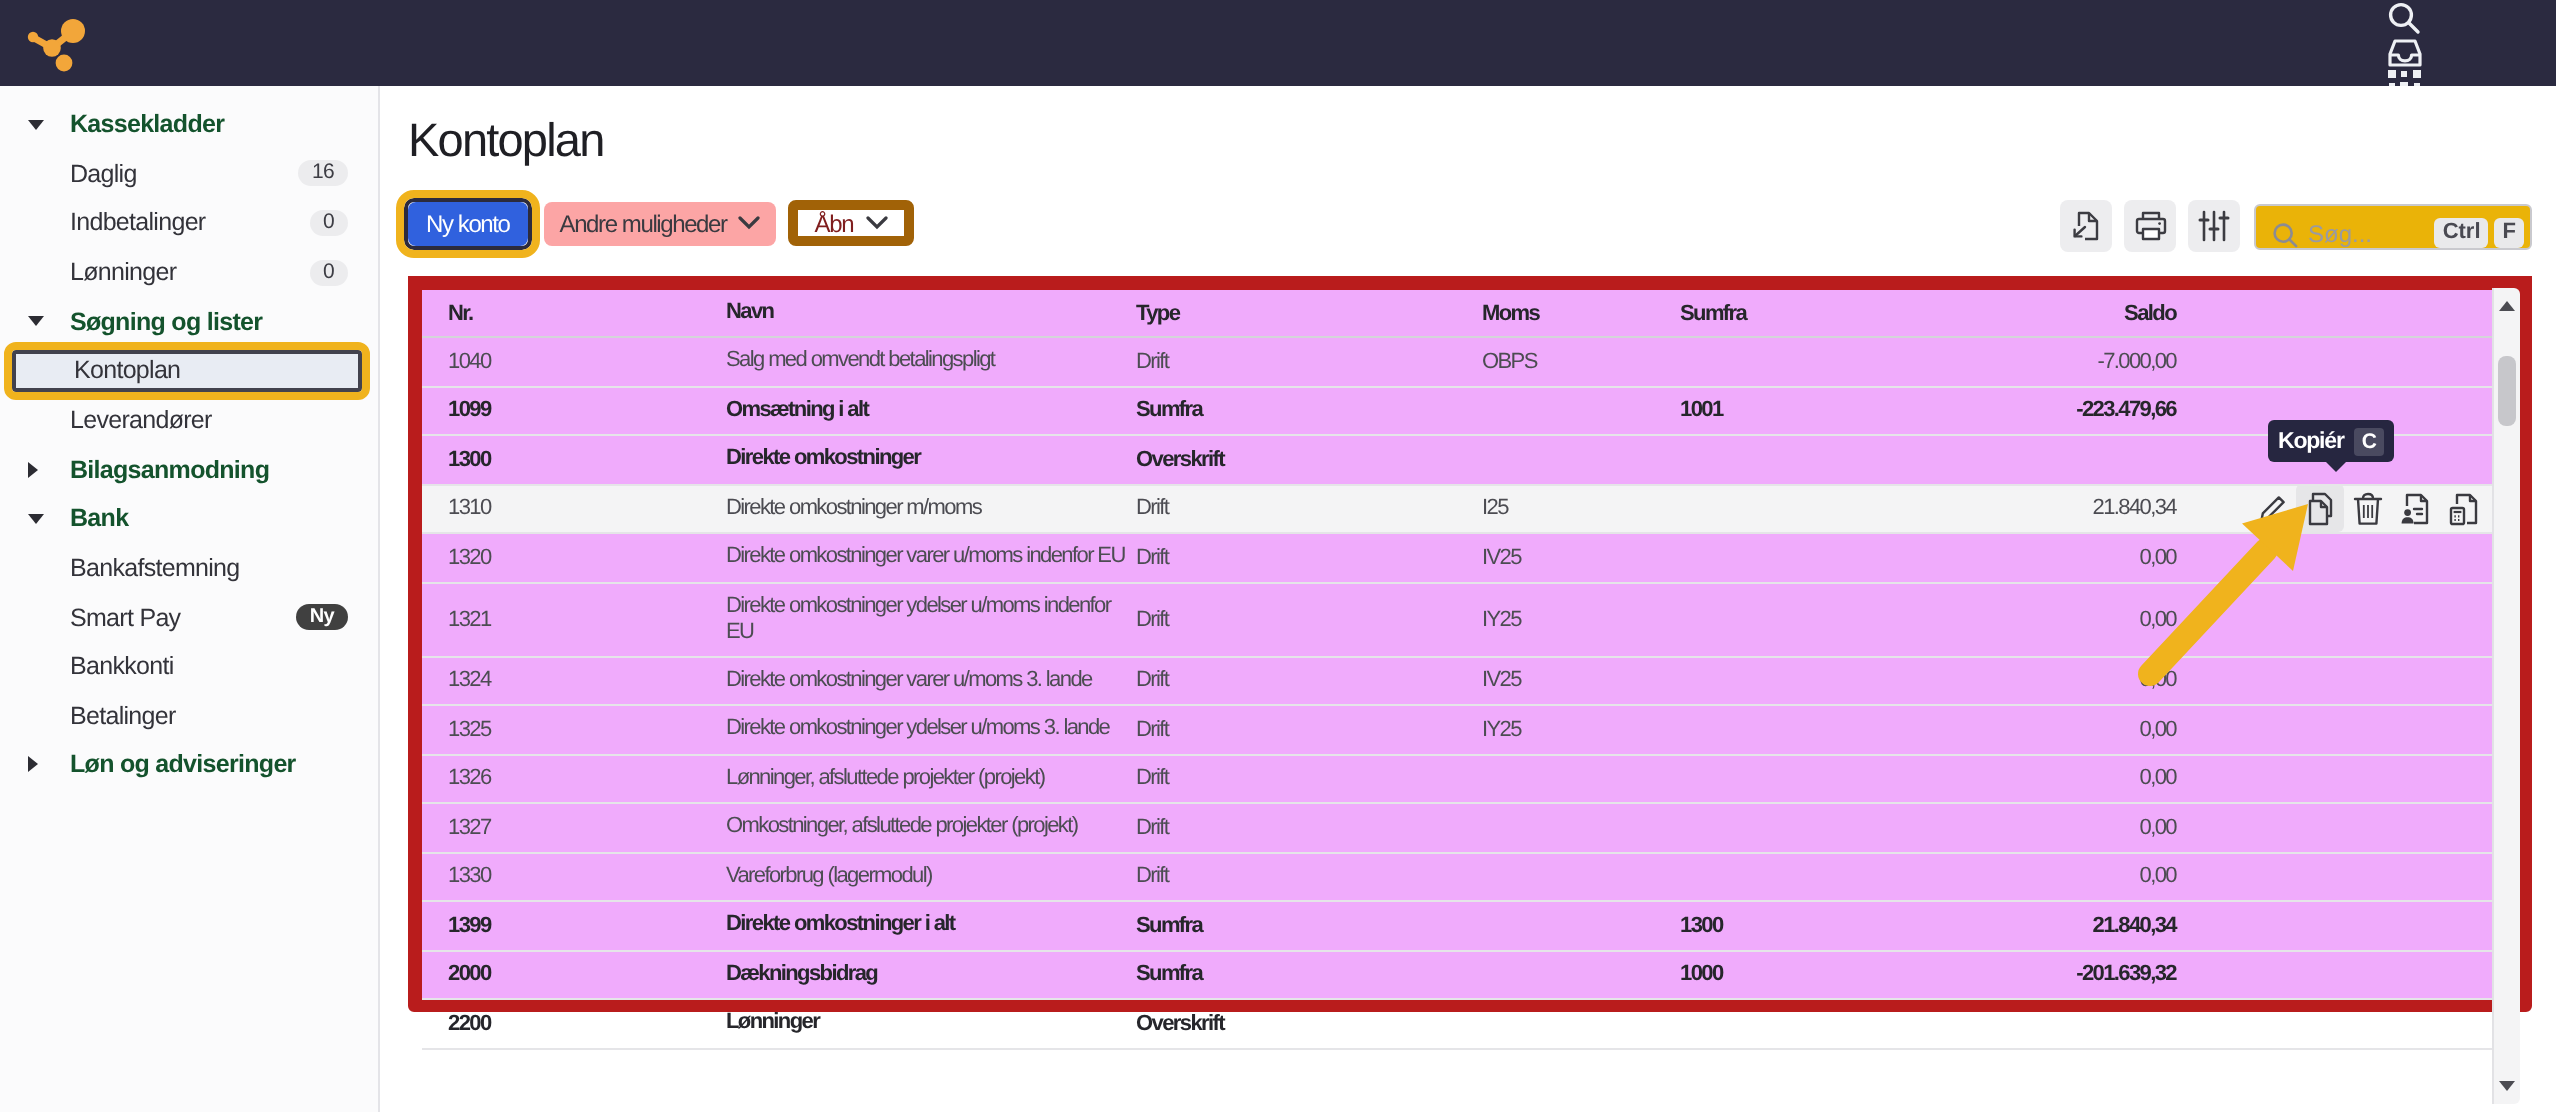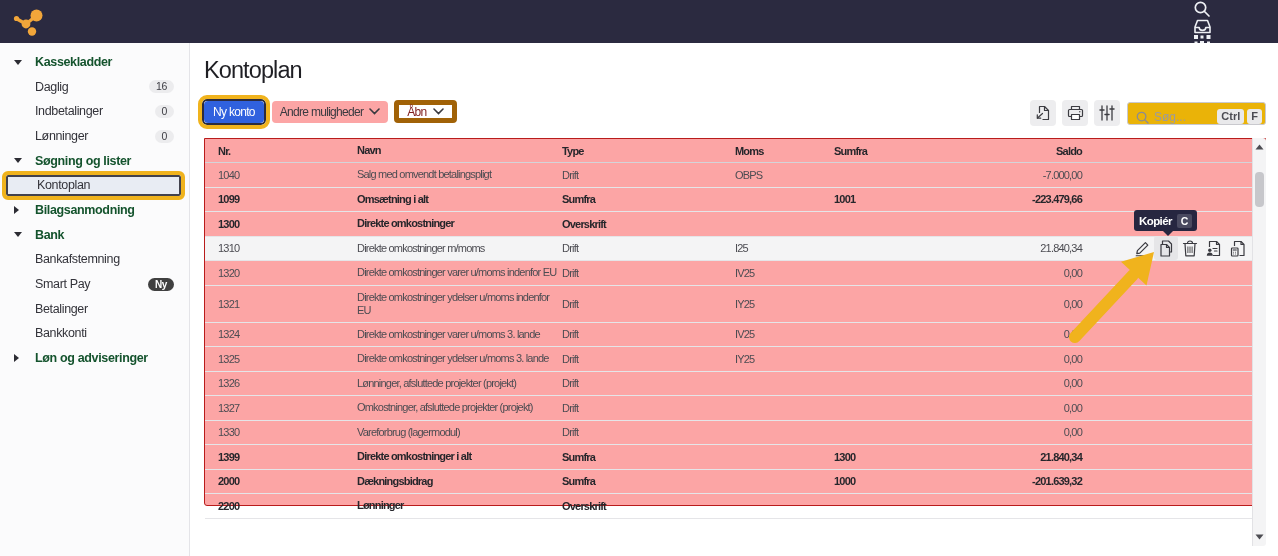--- a/index.html
+++ b/index.html
@@ -67,21 +67,21 @@
 .searchbox { width:139px; height:23px; border:1px solid #c9c9ce; border-radius:3px;
   display:flex; align-items:flex-end; margin-left:7px; background:#eab308; padding:0 3px 0 8px; }
 .searchbox input { border:none; outline:none; flex:1; min-width:0; font-size:12px;
   color:#333; font-family:inherit; background:transparent; }
 .searchbox input::placeholder { color:#9a9aa2; }
 .kbd { background:#e9e9eb; color:#4a4a52; font-size:11px; font-weight:bold;
   border-radius:3px; padding:1px 4px; margin-left:3px; line-height:13px; }
 
 
 .tablewrap { position:absolute; left:14px; top:95px; width:1062px; height:368px;
-  border:1px solid #b91c1c; border-radius:0 0 3px 3px; background:#fca5a5; }
+  border:7px solid #b91c1c; border-radius:0 0 3px 3px; background:#f0abfc; }
 .trow { display:flex; border-bottom:1px solid #e5e5e8; font-size:11px;
   letter-spacing:-0.8px; color:#4c4c52; align-items:center; height:24.5px; }
 .thead { height:24px; font-weight:bold; color:#26262b; border-bottom:1px solid #d4d4d9; }
 .trow.bold { font-weight:bold; color:#26262b; }
 .trow.hover { background:#f4f4f5; }
 .trow.tall { height:37px; }
 .c-nr { width:152px; padding-left:13px; flex:none; }
 .c-navn { width:205px; flex:none; padding-right:5px; line-height:13px; }
 .c-type { width:140px; flex:none; }
 .c-moms { width:132px; flex:none;padding-left:33px; }
@@ -229,40 +229,43 @@
         <span>Lønninger</span>
         <span class="sb-badge">0</span>
       </div>
       <div class="sb-row sb-head">
         <span class="sb-tri tri-down"></span>
         <span>Søgning og lister</span>
       </div>
       <div class="sb-row sb-sel">
         <span>Kontoplan</span>
       </div>
+      <div class="sb-row">
+        <span>Leverandører</span>
+      </div>
       <div class="sb-row sb-head">
         <span class="sb-tri tri-right"></span>
         <span>Bilagsanmodning</span>
       </div>
       <div class="sb-row sb-head">
         <span class="sb-tri tri-down"></span>
         <span>Bank</span>
       </div>
       <div class="sb-row">
         <span>Bankafstemning</span>
       </div>
       <div class="sb-row">
         <span>Smart Pay</span>
         <span class="sb-badge new">Ny</span>
       </div>
       <div class="sb-row">
+        <span>Bankkonti</span>
+      </div>
+      <div class="sb-row">
         <span>Betalinger</span>
-      </div>
-      <div class="sb-row">
-        <span>Bankkonti</span>
       </div>
       <div class="sb-row sb-head">
         <span class="sb-tri tri-right"></span>
         <span>Løn og adviseringer</span>
       </div>
     </aside>
 
   <main class="main">
     <h1 class="page-title">Kontoplan</h1>
 

